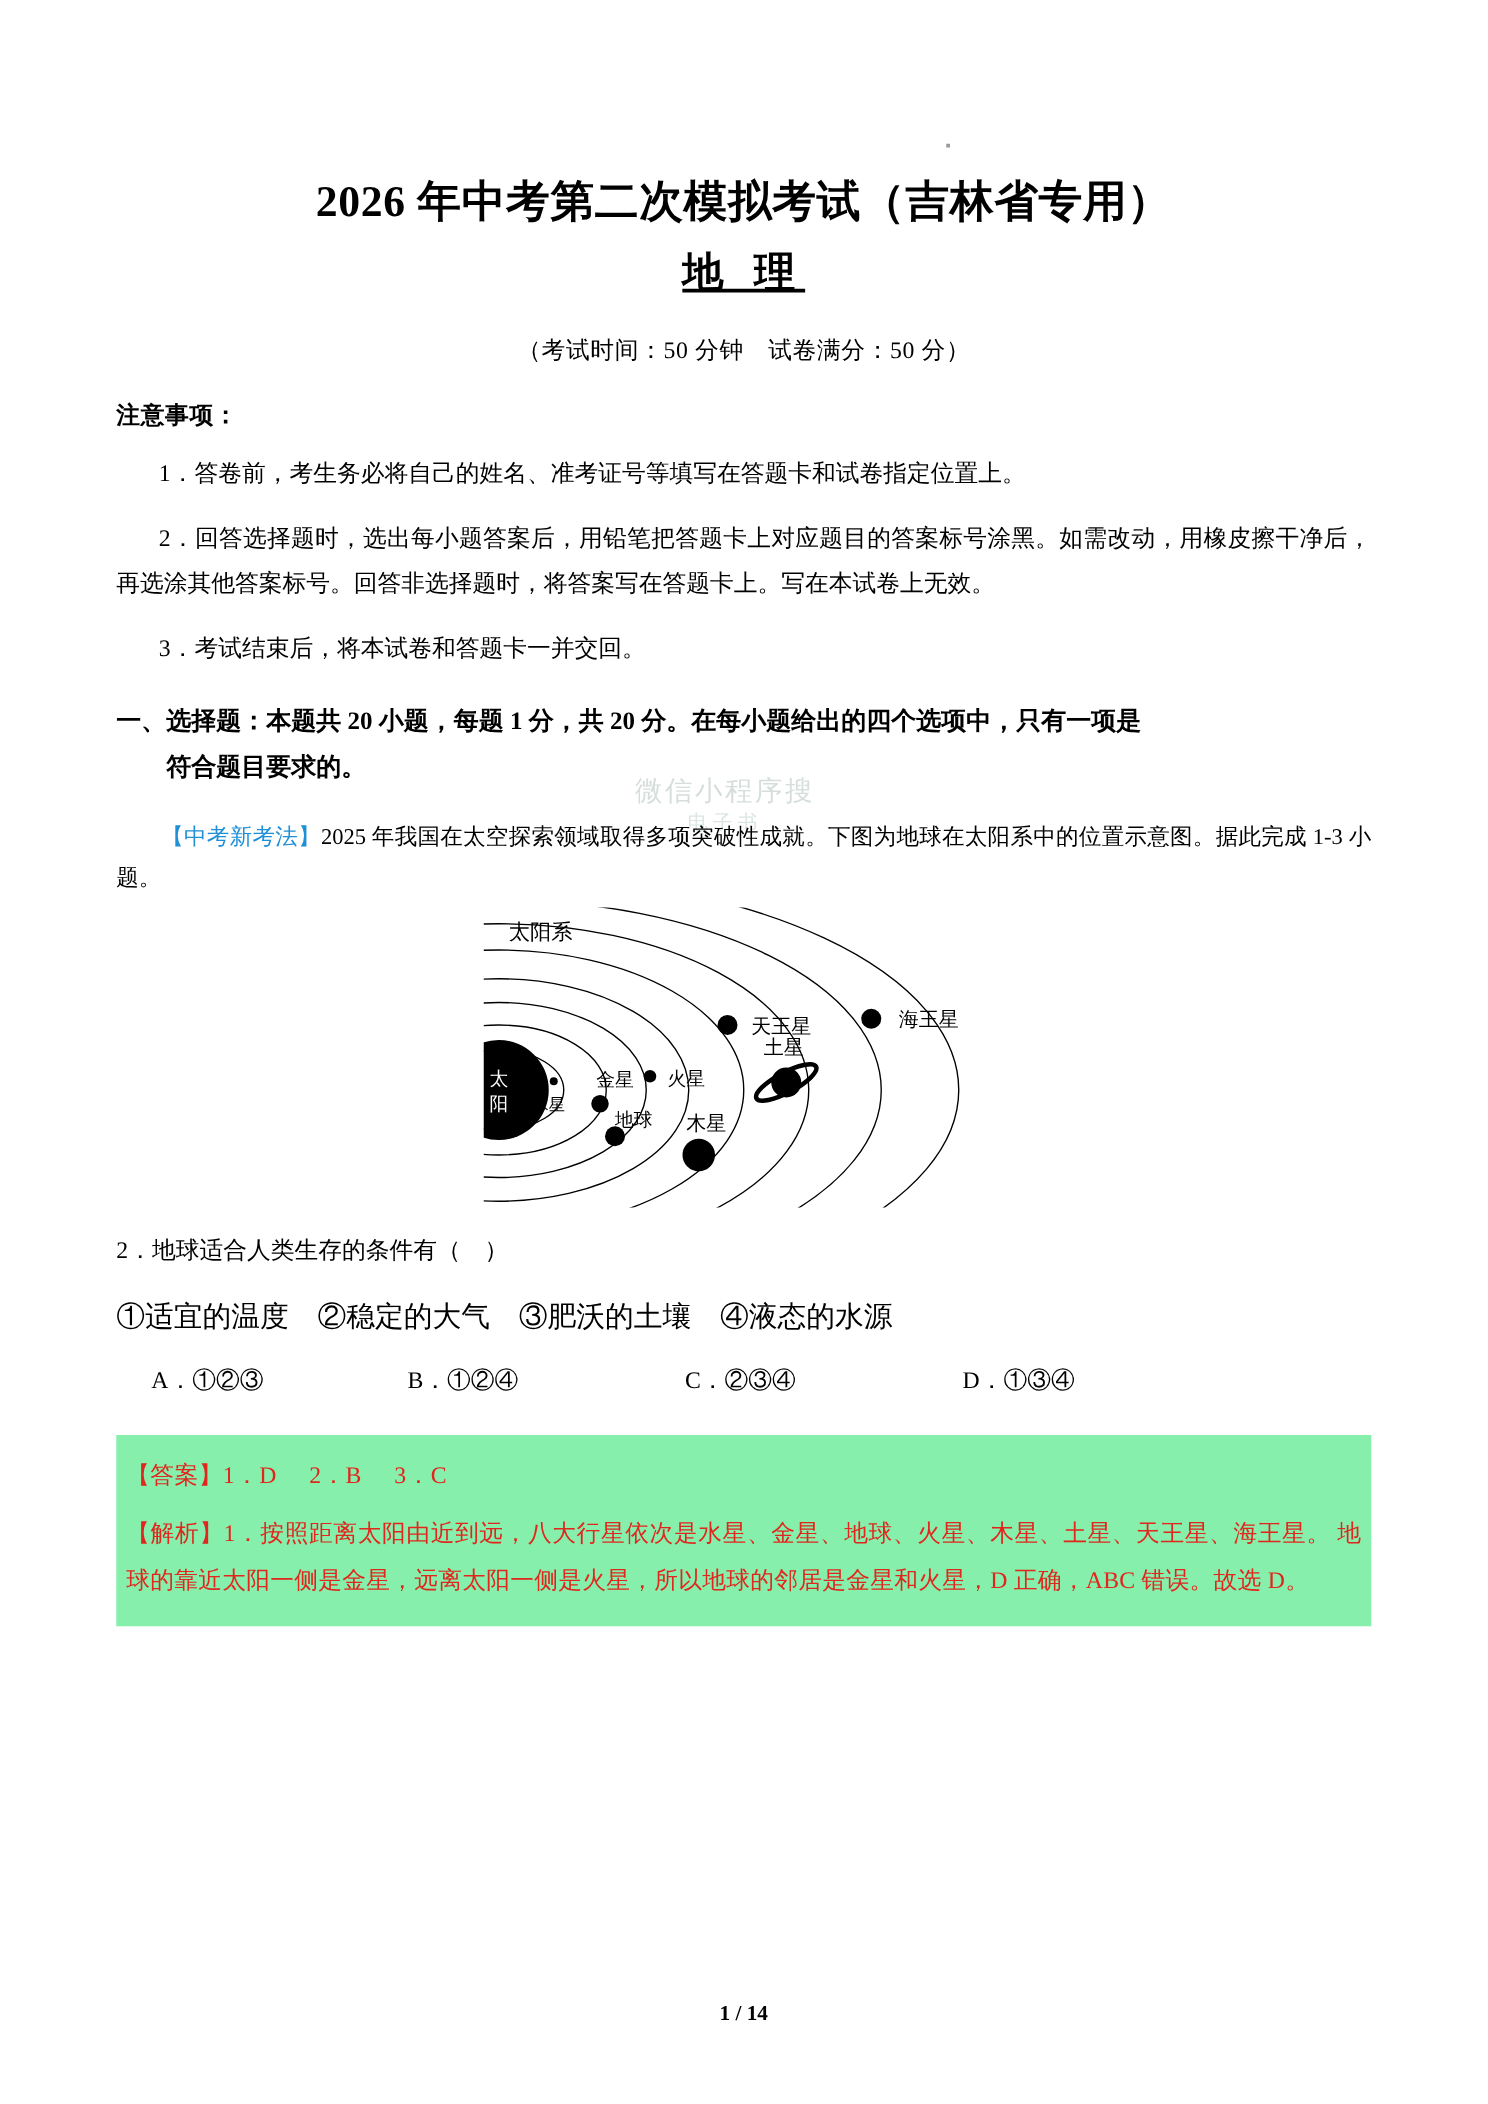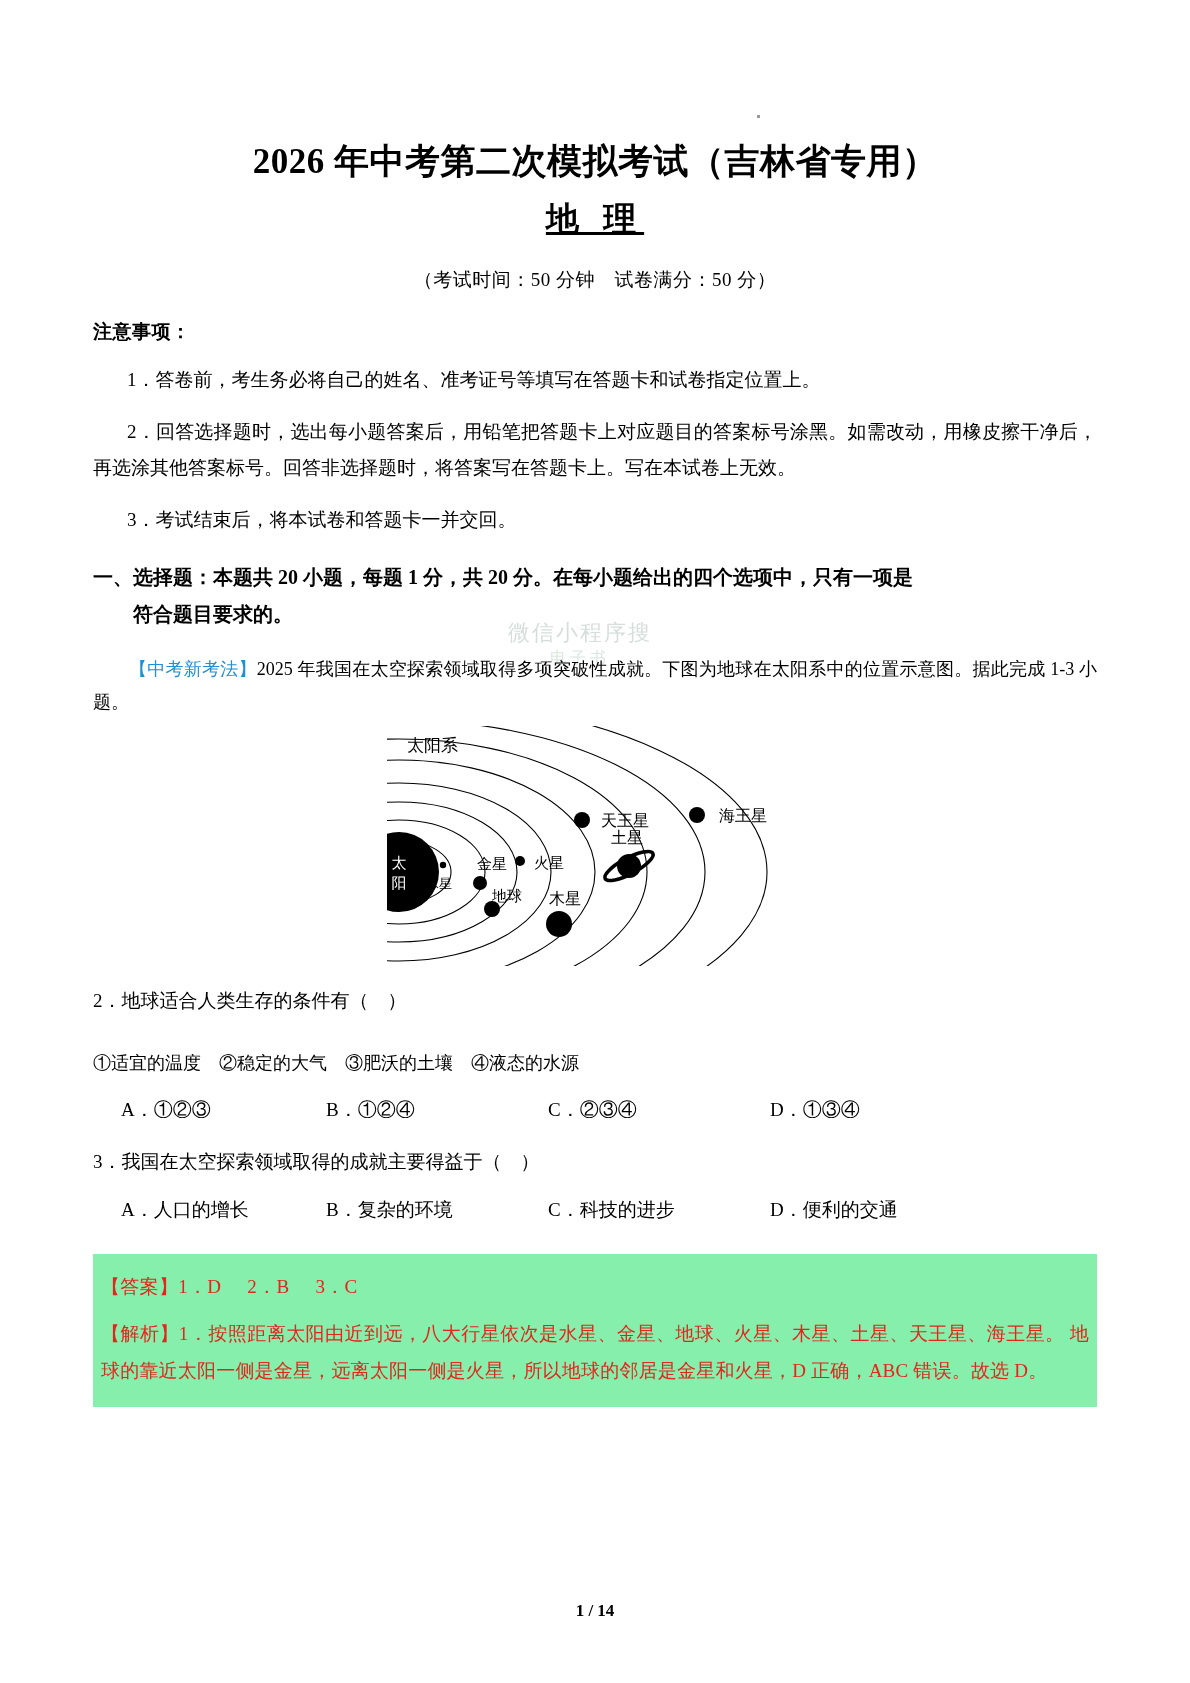--- a/index.html
+++ b/index.html
@@ -114,22 +114,22 @@
   .figure-box svg { display: block; }
 
   
   .question {
     font-size: 19px;
     margin-top: 18px;
     line-height: 1.8;
   }
   .q-stem { white-space: pre-wrap; }
   .q-subitems {
-    font-size: 18px;
-    margin-top: 29px;
+    font-size: 23px;
+    margin-top: 15px;
     line-height: 1.8;
   }
   .options {
     font-size: 19px;
     margin-top: 14px;
     padding-left: 28px;
     display: flex;
     line-height: 1.8;
   }
   .options span { display: inline-block; }
@@ -307,29 +307,20 @@
       <div class="q-stem">2．地球适合人类生存的条件有（　）</div>
       <div class="q-subitems">①适宜的温度　②稳定的大气　③肥沃的土壤　④液态的水源</div>
       <div class="options">
         <span class="opt-a">A．①②③</span>
         <span class="opt-b">B．①②④</span>
         <span class="opt-c">C．②③④</span>
         <span class="opt-d">D．①③④</span>
       </div>
     </div>
 
-    <div class="question">
-      <div class="q-stem">3．我国在太空探索领域取得的成就主要得益于（　）</div>
-      <div class="options">
-        <span class="opt-a">A．人口的增长</span>
-        <span class="opt-b">B．复杂的环境</span>
-        <span class="opt-c">C．科技的进步</span>
-        <span class="opt-d">D．便利的交通</span>
-      </div>
-    </div>
 
     <div class="answer-block">
       <div class="answer-line">
         <span class="lead">【答案】</span><span>1．D</span><span class="ans-gap"></span><span>2．B</span><span class="ans-gap"></span><span>3．C</span>
       </div>
       <div class="analysis-line">
         <span class="lead">【解析】</span><span>1．按照距离太阳由近到远，八大行星依次是水星、金星、地球、火星、木星、土星、天王星、海王星。 地球的靠近太阳一侧是金星，远离太阳一侧是火星，所以地球的邻居是金星和火星，D 正确，ABC 错误。故选 D。</span>
       </div>
     </div>
 

